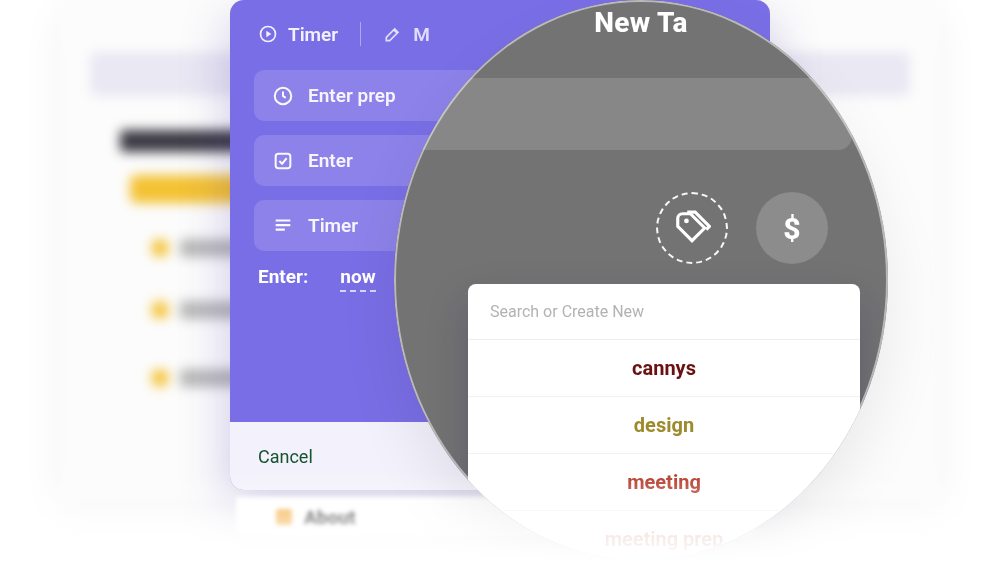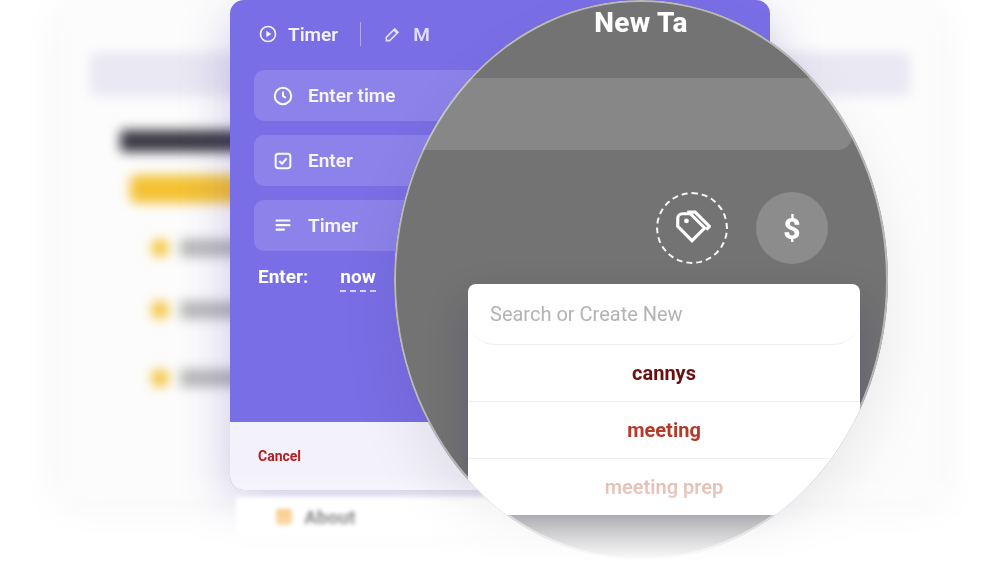--- a/index.html
+++ b/index.html
@@ -110,21 +110,21 @@
 
   .footer {
     position: absolute;
     left: 0; right: 0; bottom: 0;
     height: 68px;
     background: #f3f1fb;
     display: flex; align-items: center;
     padding: 0 28px;
   }
   .footer .cancel {
-    color: #b91c1c; font-weight: 700; font-size: 14px;
+    color: #14532d; font-weight: 400; font-size: 18px;
   }
 
   .about-strip {
     position: absolute;
     left: 236px; top: 497px;
     width: 520px; height: 40px;
     background: #fff;
     border-radius: 0 0 12px 12px;
     display: flex; align-items: center;
     padding-left: 40px;
@@ -199,23 +199,22 @@
     position: absolute;
     top: 284px; left: 74px;
     width: 392px;
     background: #fff;
     border-radius: 8px;
     box-shadow: 0 18px 40px rgba(30,20,80,0.22);
     overflow: hidden;
   }
   .dropdown .search {
     padding: 18px 22px;
-    color: #b3b3b3; font-size: 20px;
+    color: #b3b3b3; font-size: 16px;
     border-bottom: 1px solid #eee;
-    border-radius: 27px;
   }
   .dropdown .item {
     padding: 16px 22px;
     font-size: 20px; font-weight: 700;
     border-bottom: 1px solid #f1f1f1;
     text-align: center;
   }
   .dropdown .item:last-child { border-bottom: none; opacity: .55; font-weight: 600; }
 
   .fade-bottom {
@@ -267,21 +266,21 @@
     <span class="minimize"></span>
   </div>
 
   <div class="input-row">
     <span class="ico">
       <svg width="22" height="22" viewBox="0 0 24 24" fill="none" stroke="rgba(255,255,255,0.95)" stroke-width="2.2">
           <circle cx="12" cy="12" r="9"></circle>
           <path d="M12 7v5l3 2"></path>
         </svg>
     </span>
-    <span>Enter time</span>
+    <span>Enter prep</span>
   </div>
 
   <div class="input-row">
     <span class="ico">
       <svg width="22" height="22" viewBox="0 0 24 24" fill="none" stroke="rgba(255,255,255,0.95)" stroke-width="2.2">
           <rect x="4" y="4" width="16" height="16" rx="3"></rect>
           <path d="M8 12l3 3 5-6"></path>
         </svg>
     </span>
     <span>Enter</span>
@@ -328,18 +327,19 @@
   </div>
   <div class="circle-btn dollar-btn">
     <span>$</span>
   </div>
 
   <div class="dropdown">
     <div class="search">
       <span>Search or Create New</span>
     </div>
     <div class="item" style="color:#6b1111">cannys</div>
+    <div class="item" style="color:#9d8a2d">design</div>
     <div class="item" style="color:#b53a2a">meeting</div>
     <div class="item" style="color:#c97a64">meeting prep</div>
   </div>
 </div>
 
 <div class="fade-bottom"></div>
 
 </body></html>

